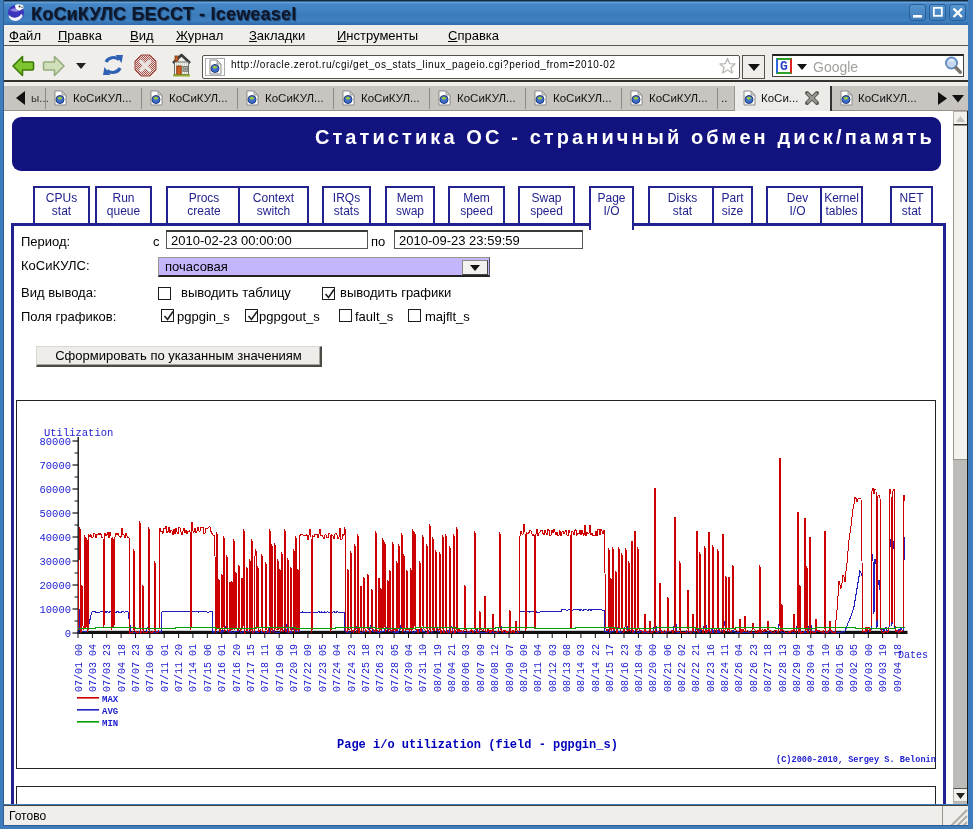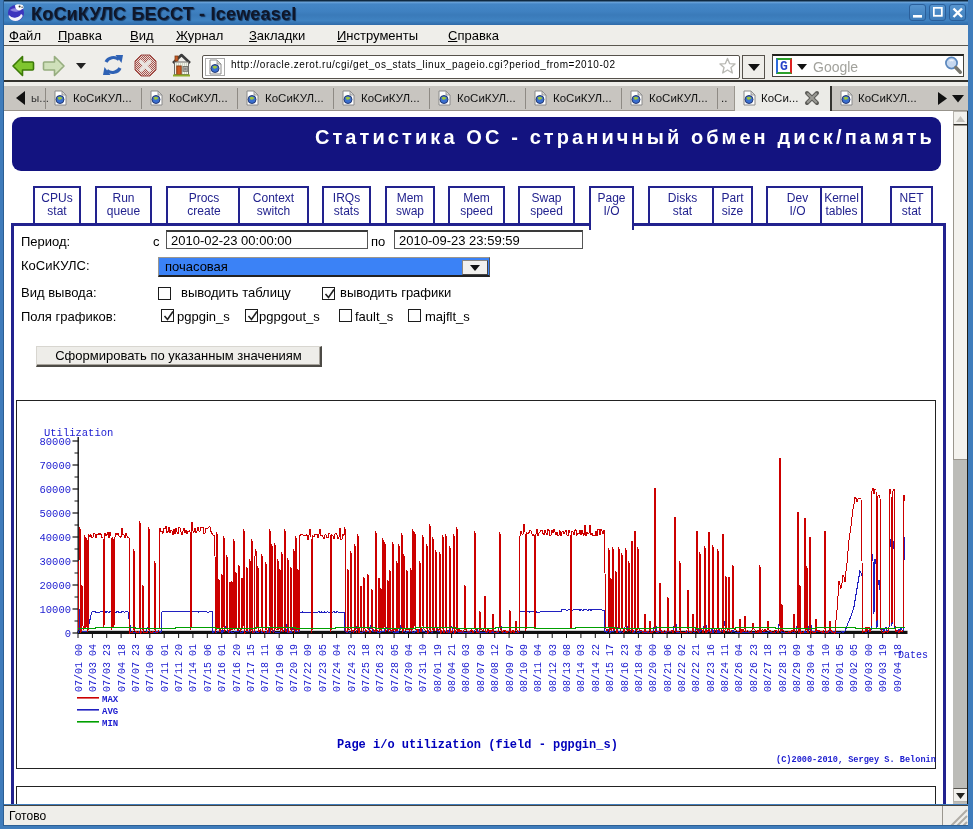--- a/index.html
+++ b/index.html
@@ -28,21 +28,21 @@
 #banner{left:9px;top:6px;width:929px;height:54px;background:#131380;border-radius:9px}
 #bannertxt{right:18px;top:15px;font-size:20px;font-weight:bold;color:#fff;letter-spacing:3.1px;white-space:nowrap}
 .ptab{position:absolute;top:75px;height:39px;border:2px solid #22228e;background:#fff;color:#22228e;
  font-size:12px;line-height:13px;text-align:center;padding-top:4px;z-index:3}
 .ptab.act{height:44px;border-bottom:0;z-index:5}
 #pcontainer{left:8px;top:112px;width:935px;height:582px;border:3px solid #22228e;border-bottom:0;background:#fff}
 .flabel{position:absolute;font-size:13px;color:#000;white-space:nowrap}
 .tinput{position:absolute;height:19px;background:#fff;border:1px solid #555;border-top:2px solid #3a3a3a;font-size:13px;color:#000;padding:1px 0 0 4px;white-space:nowrap}
 .cb{position:absolute;width:13px;height:13px;background:#fff;border:1px solid #1c1c1c}
 .cb svg{position:absolute;left:0px;top:-1px}
-#aselect{left:155px;top:146px;width:332px;height:20px;background:#3b82f6;border-top:1px solid #9a968e;border-left:1px solid #9a968e;border-right:1px solid #555;border-bottom:2px solid #222}
+#aselect{left:155px;top:146px;width:332px;height:20px;background:#c4b5fd;border-top:1px solid #9a968e;border-left:1px solid #9a968e;border-right:1px solid #555;border-bottom:2px solid #222}
 #aselbtn{left:303px;top:2px;width:26px;height:15px;background:#f2f1ee;border:1px solid #8a8680;border-right-color:#444;border-bottom-color:#444}
 #gobtn{left:33px;top:235px;width:286px;height:21px;background:#eeede9;border:1px solid #d8d6d0;border-right:2px solid #4c4a45;border-bottom:2px solid #4c4a45;box-shadow:inset -1px -1px 0 #a8a49c;font-size:13px;color:#000;text-align:center;line-height:18px}
 #chartbox{left:13px;top:289px;width:920px;height:369px;border:1px solid #222;background:#fff}
 #box2{left:13px;top:675px;width:920px;height:30px;border:1px solid #222;background:#fff}
 .mono{font-family:"Liberation Mono",monospace}
 </style>
 
 </head><body>
 <div id="titlebar" class="abs"></div>
 <svg class="abs" style="left:7px;top:3px" width="18" height="19">
@@ -232,21 +232,21 @@
       <path d="M2 1 L11 7.5 L2 14 Z" fill="#111"></path>
     </svg>
 <svg width="14" height="10" style="position:absolute;left:948px;top:8px">
       <path d="M1 1 L13 1 L7 8.5 Z" fill="#111"></path>
     </svg>
 </div>
 <div id="viewport" class="abs">
 <div id="pcontainer" class="abs"></div>
 <div id="banner" class="abs"></div>
 <div id="bannertxt" class="abs">Статистика ОС - страничный обмен диск/память</div>
-<div class="ptab" style="left:30px;width:48px">CPUs<br>stat</div>
+<div class="ptab" style="left:30px;width:57px">CPUs<br>stat</div>
 <div class="ptab" style="left:92px;width:57px">Run<br>queue</div>
 <div class="ptab" style="left:163px;width:76px">Procs<br>create</div>
 <div class="ptab" style="left:235px;width:71px">Context<br>switch</div>
 <div class="ptab" style="left:319px;width:49px">IRQs<br>stats</div>
 <div class="ptab" style="left:382px;width:50px">Mem<br>swap</div>
 <div class="ptab" style="left:445px;width:57px">Mem<br>speed</div>
 <div class="ptab" style="left:515px;width:57px">Swap<br>speed</div>
 <div class="ptab act" style="left:586px;width:45px">Page<br>I/O</div>
 <div class="ptab" style="left:645px;width:69px">Disks<br>stat</div>
 <div class="ptab" style="left:709px;width:41px">Part<br>size</div>

